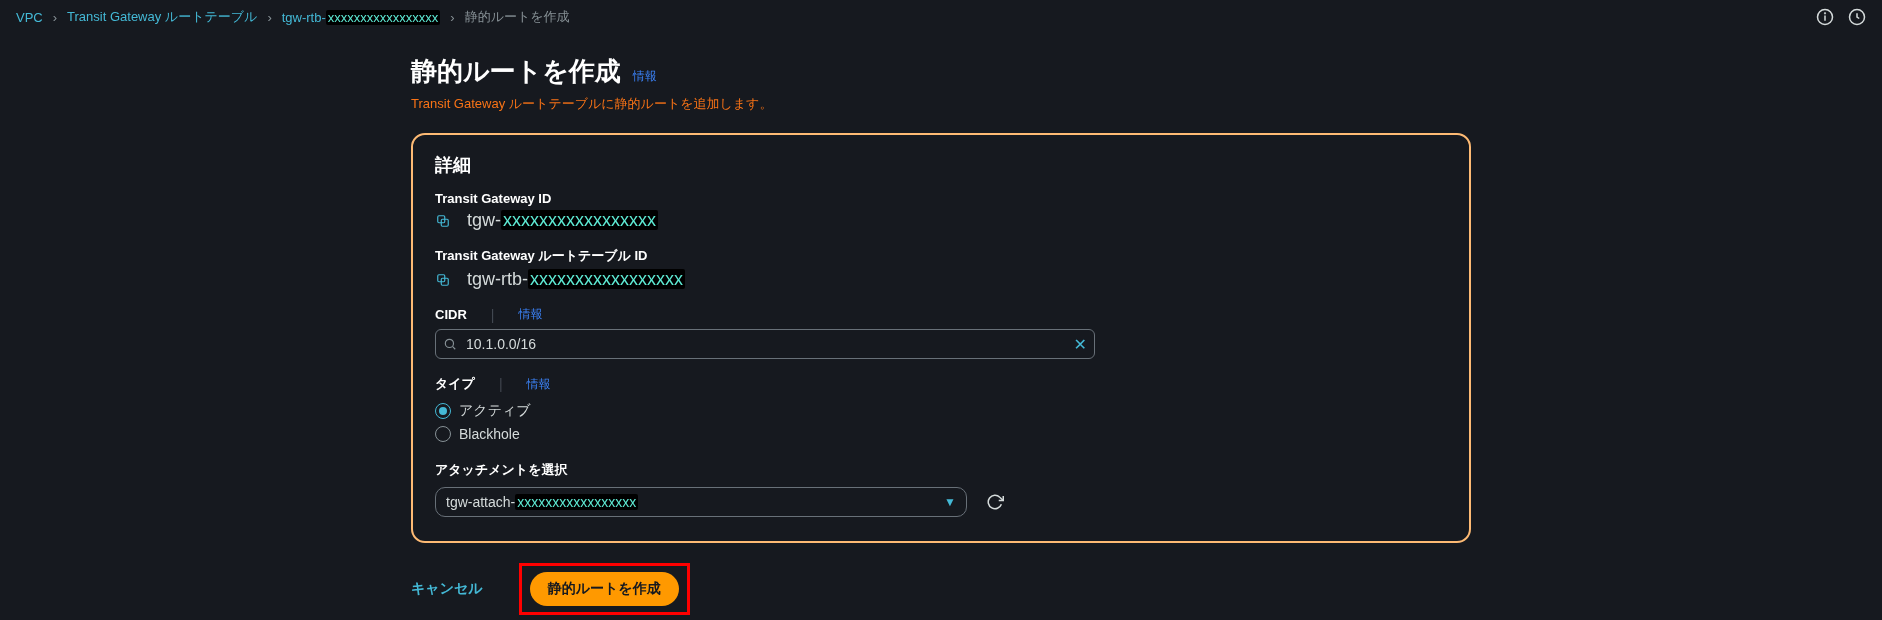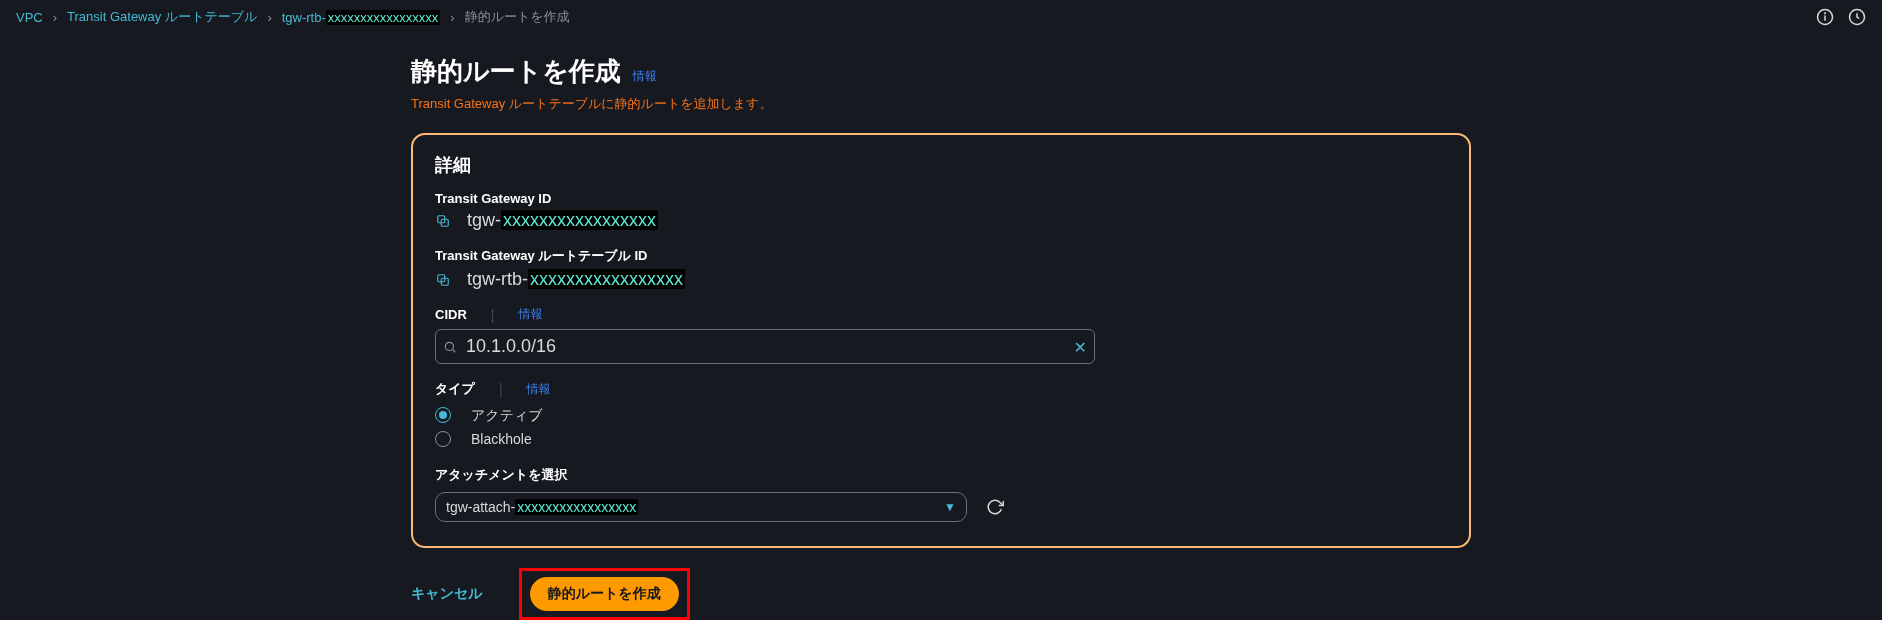--- a/index.html
+++ b/index.html
@@ -60,27 +60,27 @@
     margin-top:6px;
     width: 660px;
   }
   .search-input {
     width:100%;
     background:#16191f;
     border:1px solid #687078;
     border-radius:6px;
     padding:6px 30px 6px 30px;
     color:#d5dbdb;
-    font-size:18px;
+    font-size:14px;
   }
   .search-icon { position:absolute; left:8px; top:50%; transform:translateY(-50%); color:#879196; pointer-events:none;}
   .clear-icon { position:absolute; right:8px; top:50%; transform:translateY(-50%); color:#44b9d6; cursor:pointer; font-size:16px;}
 
   .radio-group { margin-top:6px; }
-  .radio-row { display:flex; align-items:flex-start; gap:20px; padding:3px 0; cursor:pointer; font-size:14px; }
+  .radio-row { display:flex; align-items:center; gap:8px; padding:3px 0; cursor:pointer; font-size:14px; }
   .radio {
     width:16px; height:16px; border-radius:50%;
     border:1px solid #879196; display:inline-flex; align-items:center; justify-content:center;
   }
   .radio.checked { border-color:#44b9d6; }
   .radio.checked::after { content:""; width:8px; height:8px; border-radius:50%; background:#44b9d6; }
 
   .select-row { display:flex; align-items:center; gap:14px; margin-top:8px; }
   .select {
     width:532px;

